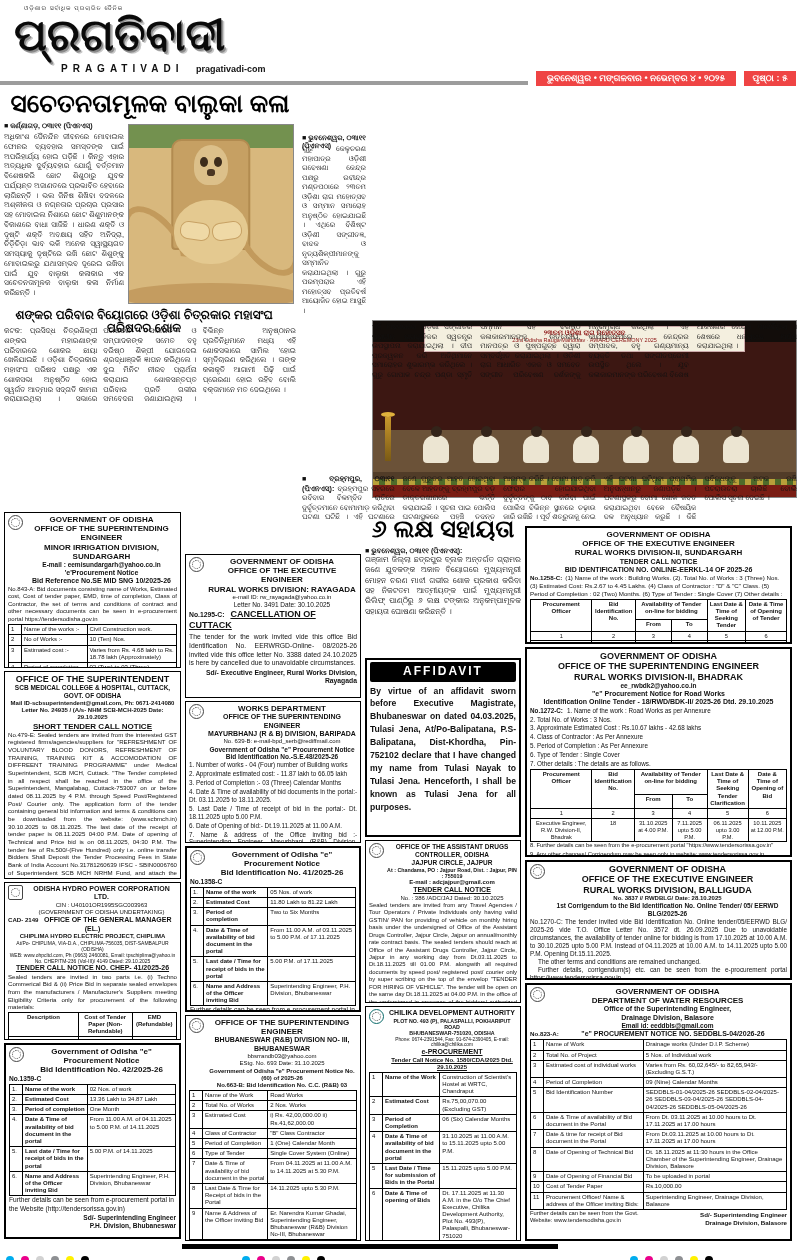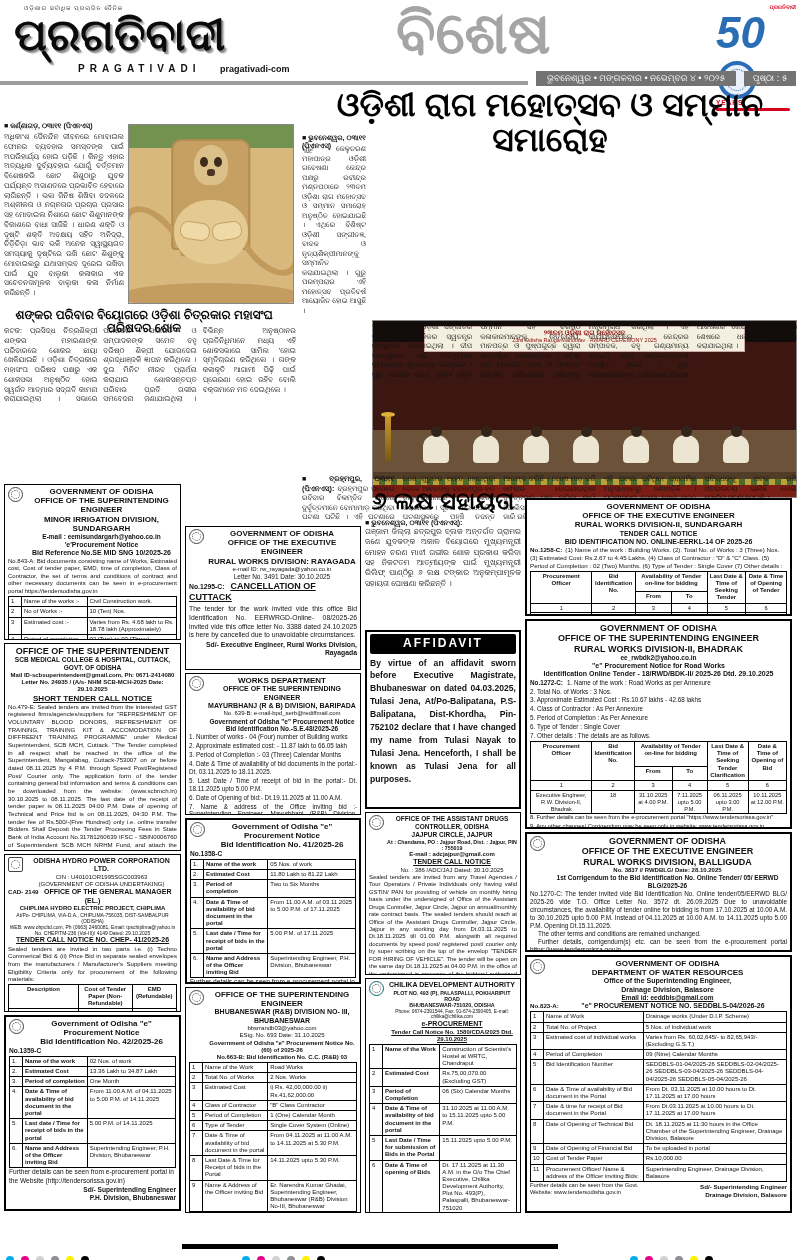--- a/index.html
+++ b/index.html
@@ -8,21 +8,21 @@
   .abs{position:absolute;box-sizing:border-box}
   .b{font-weight:bold}.ctr{text-align:center}.u{text-decoration:underline}.j{text-align:justify}
   
   .tagline{font-size:6px;letter-spacing:1px;color:#222}
   .logoOdia{font-size:44px;font-weight:900;color:#0a0a0a;line-height:1;
             text-shadow:1.5px 1.5px 0 #8a8a8a,3px 3px 0 #c9c9c9}
   .logoLatin{font-size:10px;font-weight:bold;letter-spacing:5px}
   .logoWeb{font-size:9px;font-weight:bold}
   .secTitle{font-size:58px;font-weight:900;color:#a5a5a5;line-height:1}
   .rule{background:#9c9c9c}
-  .datebar{background:#737373;color:#fff;font-size:9px;font-weight:normal;text-align:center;line-height:15px}
+  .datebar{background:#ef4444;color:#fff;font-size:9px;font-weight:bold;text-align:center;line-height:15px}
   .logo50 .n5{font-size:44px;font-weight:900;color:#2a6db5;line-height:1;font-style:italic}
   .ring{width:30px;height:30px;border:4px solid #2a6db5;border-radius:50%;display:inline-block;position:relative;background:#eaf1fa}
   .ring:after{content:"";position:absolute;inset:4px;border:1.5px dotted #2a6db5;border-radius:50%}
   .yrs{font-size:6.5px;font-weight:bold;color:#d6001c;letter-spacing:1px}
   .brandMini{font-size:5.5px;font-weight:bold;color:#d6001c}
   .swoosh{height:3px;background:#d6001c;border-radius:2px}
   
   .hl{font-weight:900;color:#000;line-height:1.05}
   .byl{font-size:7px;font-weight:bold}
   .od{font-size:7.4px;line-height:1.32;text-align:justify;overflow:hidden}
@@ -88,58 +88,50 @@
   .dot{display:inline-block;width:8px;height:8px;border-radius:50%;margin-right:7px}
   .foldbar{background:#000}
   .noPrefix{float:left;font-weight:bold}
 </style>
 </head>
 <body>
 
 <div class="abs" style="left:0;top:0;width:716px;height:88px">
   <div class="abs tagline" style="left:24px;top:5px">ଓଡ଼ିଶାର ସର୍ବାଧିକ ପ୍ରଚାରିତ ଦୈନିକ</div>
   <div class="abs logoOdia" style="left:14px;top:13px">ପ୍ରଗତିବାଦୀ</div>
-  <div class="abs logoLatin" style="left:78px;top:63px">PRAGATIVADI</div>
-  <div class="abs logoWeb" style="left:220px;top:64px">pragativadi-com</div>
-  <div class="abs secTitle" style="left:396px;top:4px">ବିଶେଷ</div>
-  <div class="abs logo50" style="left:716px;top:4px;width:80px;height:64px">
-    <div class="brandMini" style="text-align:right">ପ୍ରଗତିବାଦୀ</div>
-    <span class="n5" style="float:left">50</span>
-    <span class="ring" style="float:left;margin:6px 0 0 2px"></span>
-    <div class="yrs" style="clear:left">YEARS</div>
-    <div class="swoosh" style="width:74px;margin-top:2px"></div>
-  </div>
+  <div class="abs logoLatin" style="left:61px;top:63px">PRAGATIVADI</div>
+  <div class="abs logoWeb" style="left:196px;top:64px">pragativadi-com</div>
   <div class="abs rule" style="left:0;top:81px;width:528px;height:4px"></div>
   <div class="abs datebar" style="left:536px;top:71px;width:200px;height:15px">ଭୁବନେଶ୍ୱର • ମଙ୍ଗଳବାର • ନଭେମ୍ବର ୪ • ୨୦୨୫</div>
   <div class="abs datebar" style="left:744px;top:71px;width:52px;height:15px">ପୃଷ୍ଠା : ୫</div>
 </div>
 
 <div class="abs" style="left:0;top:88px;width:800px;height:438px">
 
+  <div class="abs hl ctr" style="left:4px;top:2px;width:292px;font-size:25px">ସଚେତନତାମୂଳକ ବାଲୁକା କଳା</div>
   <div class="abs byl" style="left:4px;top:34px;width:120px">■ କର୍ଣ୍ଣାଗଡ଼, ୦୩ା୧୧ (ପିଏନଏସ୍)</div>
   <div class="abs od" style="left:4px;top:44px;width:120px;height:172px">ଅଧିକାଂଶ ଦୈନନ୍ଦିନ ଜୀବନରେ ମୋବାଇଲ ଫୋନର ବ୍ୟବହାର ସମସ୍ତଙ୍କ ପାଇଁ ଅପରିହାର୍ଯ୍ୟ ହୋଇ ପଡ଼ିଛି । କିନ୍ତୁ ଏହାର ଅତ୍ୟଧିକ ଦୁର୍ବ୍ୟବହାର ଯୋଗୁଁ ବର୍ତ୍ତମାନ ବିଶେଷକରି ଛୋଟ ଶିଶୁଠାରୁ ଯୁବକ ପର୍ଯ୍ୟନ୍ତ ଅଜାଣତରେ ପ୍ରଭାବିତ ହେବାରେ ଲାଗିଛନ୍ତି । ଭଲ ଜିନିଷ ଶିଖିବା ବଦଳରେ ଅଶ୍ଳୀଳତା ଓ ନଗ୍ନତାର ପ୍ରଚାର ପ୍ରସାର ସହ ମୋବାଇଲ ନିଶାରେ ଛୋଟ ଶିଶୁମାନଙ୍କ ବିକାଶରେ ବାଧା ସାଜିଛି । ଧାରଣ ଶକ୍ତି ଓ ଦୃଷ୍ଟି ଶକ୍ତି ଅବକ୍ଷୟ ସହିତ ଅନିଦ୍ରା, ଚିଡ଼ିଚିଡ଼ା ଭାବ ଭଳି ଅନେକ ସ୍ୱାସ୍ଥ୍ୟଗତ ସମସ୍ୟାକୁ ଦୃଷ୍ଟିରେ ରଖି ଛୋଟ ଶିଶୁଙ୍କୁ ମୋବାଇଲରୁ ଯଥାସମ୍ଭବ ଦୂରେଇ ରଖିବା ପାଇଁ ଯୁବ ବାଲୁକା କଳାକାର ଏକ ସଚେତନତାମୂଳକ ବାଲୁକା କଳା ନିର୍ମାଣ କରିଛନ୍ତି ।</div>
   <div class="abs photo sandbg" style="left:128px;top:36px;width:166px;height:180px">
     <div class="stele"></div>
     <div class="wing l"></div>
     <div class="wing r"></div>
     <div class="skull">
         <i class="l"></i>
         <i class="r"></i>
         <u></u>
       </div>
     <div class="face">
       <span class="hand l"></span>
       <span class="hand r"></span>
     </div>
     <div class="mound"></div>
   </div>
   <div class="abs hl ctr" style="left:4px;top:221px;width:292px;font-size:12.5px;transform:scaleX(.96);transform-origin:left">ଶଙ୍କର ପରିବାର ବିୟୋଗରେ ଓଡ଼ିଶା ଚିତ୍ରକାର ମହାସଂଘ ପରିଷଦର ଶୋକ</div>
   <div class="abs od cols3" style="left:4px;top:238px;width:292px;height:182px">କଟକ: ପ୍ରସିଦ୍ଧ ଚିତ୍ରଶିଳ୍ପୀ ଶଙ୍କର ମହାରଣାଙ୍କ ପରିବାରରେ ଶୋକର ଛାୟା ଖେଳିଯାଇଛି । ଓଡ଼ିଶା ଚିତ୍ରକାର ମହାସଂଘ ପରିଷଦ ପକ୍ଷରୁ ଏକ ଶୋକସଭା ଅନୁଷ୍ଠିତ ହୋଇ ସ୍ୱର୍ଗତ ଆତ୍ମାର ସଦ୍‌ଗତି କାମନା କରାଯାଇଥିଲା । ସଭାରେ ପରିଷଦର ସଭାପତି ଓ ସମ୍ପାଦକଙ୍କ ସମେତ ବହୁ ବରିଷ୍ଠ ଶିଳ୍ପୀ ଯୋଗଦେଇ ଶ୍ରଦ୍ଧାଞ୍ଜଳି ଜ୍ଞାପନ କରିଥିଲେ । ଦୁଇ ମିନିଟ ନୀରବ ପ୍ରାର୍ଥନା କରାଯାଇ ଶୋକସନ୍ତପ୍ତ ପରିବାର ପ୍ରତି ଗଭୀର ସମବେଦନା ଜଣାଯାଇଥିଲା । ବିଭିନ୍ନ ଅନୁଷ୍ଠାନର ପ୍ରତିନିଧିମାନେ ମଧ୍ୟ ଏହି ଶୋକସଭାରେ ସାମିଲ 'ହୋଇ ସ୍ମୃତିଚାରଣ କରିଥିଲେ । ତାଙ୍କ କଳାକୃତି ଆଗାମୀ ପିଢ଼ି ପାଇଁ ପ୍ରେରଣା ହୋଇ ରହିବ ବୋଲି ବକ୍ତାମାନେ ମତ ଦେଇଥିଲେ ।</div>
 
-  <div class="abs hl ctr" style="left:302px;top:0;width:496px;font-size:33px">ଓଡ଼ିଶୀ ରାଗ ମହୋତ୍ସବ ଓ ସମ୍ମାନ ସମାରୋହ</div>
   <div class="abs byl" style="left:302px;top:46px;width:66px">■ ଭୁବନେଶ୍ୱର, ୦୩ା୧୧ (ପିଏନଏସ୍)</div>
   <div class="abs od" style="left:302px;top:56px;width:64px;height:280px;font-size:7.2px">ଗୁରୁ କେଳୁଚରଣ ମହାପାତ୍ର ଓଡ଼ିଶୀ ଗବେଷଣା କେନ୍ଦ୍ର ପକ୍ଷରୁ ରବୀନ୍ଦ୍ର ମଣ୍ଡପଠାରେ ୨୩ତମ ଓଡ଼ିଶା ରାଗ ମହୋତ୍ସବ ଓ ସମ୍ମାନ ସମାରୋହ ଅନୁଷ୍ଠିତ ହୋଇଯାଇଛି । ଏଥିରେ ବିଶିଷ୍ଟ ଓଡ଼ିଶୀ ସଙ୍ଗୀତଜ୍ଞ, ବାଦକ ଓ ନୃତ୍ୟଶିଳ୍ପୀମାନଙ୍କୁ ସମ୍ମାନିତ କରାଯାଇଥିଲା । ଗୁରୁ ପରମ୍ପରାର ଏହି ମହୋତ୍ସବ ପ୍ରତିବର୍ଷ ଆୟୋଜିତ ହୋଇ ଆସୁଛି ।</div>
   <div class="abs photo stagebg" style="left:372px;top:52px;width:425px;height:178px">
     <div class="curt"></div>
     <div class="banner">
       <div class="b1">୨୩ତମ ଓଡ଼ିଶା ରାଗ ମହୋତ୍ସବ</div>
       <div class="b2">23rd Odisha Rauga Mahotsav · AWARD CEREMONY 2025</div>
     </div>
     <div class="lamp"></div>
     <div class="fig" style="left:50px"></div>
@@ -153,21 +145,21 @@
     <div class="carpet"></div>
   </div>
   <div class="abs od cols4" style="left:372px;top:234px;width:425px;height:102px;font-size:7.2px">ଏହି ଅବସରରେ ଓଡ଼ିଶୀ ସଙ୍ଗୀତର ପ୍ରାଚୀନ ରାଗଗୁଡ଼ିକର ସ୍ୱତନ୍ତ୍ର ଉପସ୍ଥାପନା କରାଯାଇଥିଲା । ଦୀପ ପ୍ରଜ୍ୱଳନ କରି ଅତିଥିମାନେ ସମାରୋହର ଶୁଭାରମ୍ଭ କରିଥିଲେ । ଗୁରୁ ଗୋପାଳ ଚନ୍ଦ୍ର ପଣ୍ଡା ସ୍ମୃତି ସମ୍ମାନ ସହ ବରିଷ୍ଠ କଳାକାରମାନଙ୍କୁ ଉତ୍ତରୀୟ, ମାନପତ୍ର ଓ ପୁଷ୍ପଗୁଚ୍ଛ ଦ୍ୱାରା ସମ୍ବର୍ଦ୍ଧିତ କରାଯାଇଥିଲା । ଓଡ଼ିଶୀ ରାଗ ଆଧାରିତ ଏକକ ଓ ସମବେତ ସଙ୍ଗୀତ ପରିବେଷଣ ଦର୍ଶକଙ୍କୁ ମନ୍ତ୍ରମୁଗ୍ଧ କରିଥିଲା । ଏହି କାର୍ଯ୍ୟକ୍ରମରେ କେନ୍ଦ୍ରର ସମ୍ପାଦକ, ବହୁ ଗଣ୍ୟମାନ୍ୟ ବ୍ୟକ୍ତି ତଥା ସଙ୍ଗୀତପ୍ରେମୀ ଉପସ୍ଥିତ ଥିଲେ । ଯୁବ କଳାକାରମାନଙ୍କ ପରିବେଷଣ ବିଶେଷ ଆକର୍ଷଣର କେନ୍ଦ୍ର ପାଲଟିଥିଲା । ଶେଷରେ ଧନ୍ୟବାଦ ଅର୍ପଣ କରାଯାଇଥିଲା ।</div>
 
   <div class="abs od cols5" style="left:302px;top:386px;width:495px;height:50px;font-size:7.2px">
     <b>■ ବ୍ରହ୍ମପୁର, ୦୩ା୧୧ (ପିଏନଏସ୍):</b>
     <span>ବ୍ରହ୍ମପୁର ସହରରେ ରବିବାର ବିଳମ୍ବିତ ରାତିରେ ଦୁର୍ବୃତ୍ତମାନେ ବୋମାମାଡ଼ କରିଥିବା ଘଟଣା ଘଟିଛି । ଏହି ଘଟଣାରେ ଜଣେ ଗୁରୁତର ଆହତ ହୋଇଥିବା ବେଳେ ଆହତଙ୍କୁ ବ୍ରହ୍ମପୁର ବଡ଼ ଡାକ୍ତରଖାନାରେ ଭର୍ତ୍ତି କରାଯାଇଛି । ସୂଚନା ପାଇ ପୋଲିସ ଘଟଣାସ୍ଥଳରେ ପହଞ୍ଚି ତଦନ୍ତ ଆରମ୍ଭ କରିଛି । ବୋମା ମାଡ଼ କରି ଫେରାର ହୋଇଯାଇଥିବା ଦୁର୍ବୃତ୍ତଙ୍କୁ ଠାବ କରିବା ପାଇଁ ପୋଲିସ ବିଭିନ୍ନ ସ୍ଥାନରେ ଚଢ଼ାଉ ଜାରି ରଖିଛି । ପୂର୍ବ ଶତ୍ରୁତାକୁ ନେଇ ଏହି ଘଟଣା ଘଟିଥିବା ପ୍ରାଥମିକ ଅନୁସନ୍ଧାନରୁ ଜଣାପଡ଼ିଛି । ଘଟଣାସ୍ଥଳରୁ ବୋମା ଖୋଳ ଜବତ କରାଯାଇଥିବା ବେଳେ ବୈଷୟିକ ଦଳ ଅନୁଧ୍ୟାନ କରୁଛି । କିଛି ସନ୍ଦିଗ୍ଧଙ୍କୁ ଅଟକ ରଖି ପଚରାଉଚରା ଚାଲିଛି ବୋଲି ପୋଲିସ ସୂଚନା ଦେଇଛି ।</span>
   </div>
 </div>
 
-<div class="abs clsRow" style="left:4px;top:484px;width:792px;height:732px">
+<div class="abs clsRow" style="left:4px;top:512px;width:792px;height:732px">
 
   <div class="col" style="width:177px">
     <div class="box" style="height:156px">
       <div class="hwrap">
           <span class="emb"></span>
         <div class="htxt">
           <div class="h8">GOVERNMENT OF ODISHA</div>
           <div class="h8">OFFICE OF THE SUPERINTENDING ENGINEER</div>
           <div class="h8">MINOR IRRIGATION DIVISION, SUNDARGARH</div>
           <div class="h65 b">E-mail : eemisundargarh@yahoo.co.in</div>

